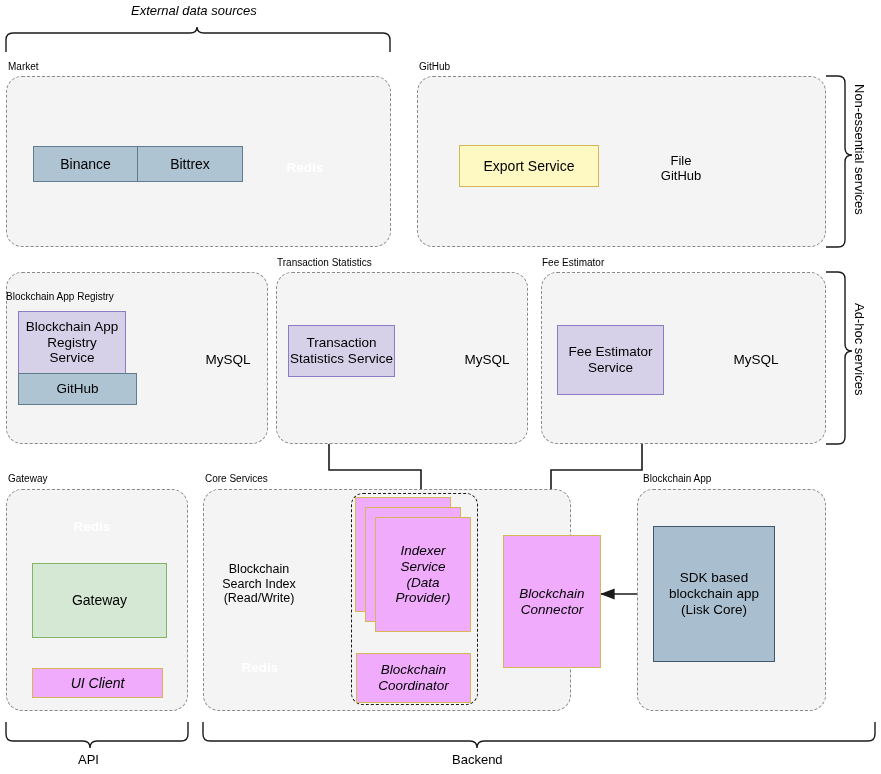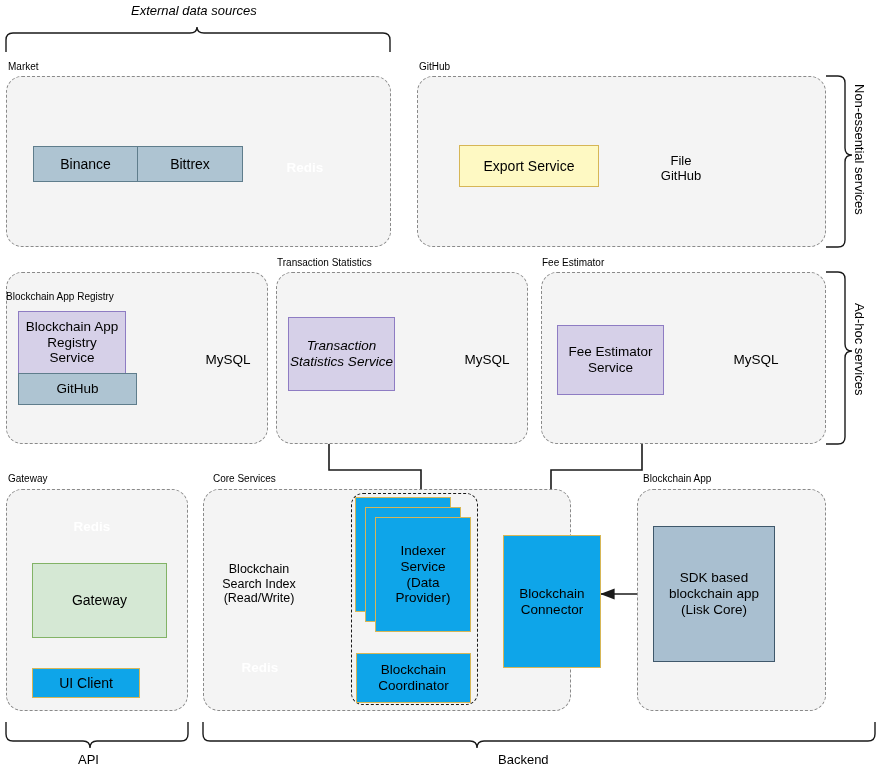--- a/index.html
+++ b/index.html
@@ -10,21 +10,21 @@
   .node{position:absolute;box-sizing:border-box;display:flex;align-items:center;
         justify-content:center;text-align:center;line-height:1.18;}
   .grouplabel{position:absolute;font-size:10px;color:#000;white-space:nowrap;}
   .section{position:absolute;box-sizing:border-box;background:#f4f4f4;
            border:1.5px dashed #8a8a8a;border-radius:16px;}
   .inner-dash{position:absolute;box-sizing:border-box;background:transparent;
            border:1.6px dashed #1a1a1a;border-radius:12px;}
   .purple{background:#d6d0e8;border:1.4px solid #8e7cc3;}
   .steel{background:#aec4d2;border:1.4px solid #5f7d8c;}
   .yellow{background:#fef9c3;border:1.4px solid #d6b656;}
-  .yellow-l{background:#0ea5e9;border:1.4px solid #d6b656;}
+  .yellow-l{background:#f0abfc;border:1.4px solid #d6b656;font-style:italic;}
   .green{background:#d5e8d4;border:1.4px solid #82b366;}
   .bluegrey{background:#a9bfd0;border:1.4px solid #3f586b;}
   .brace-txt{position:absolute;font-size:13px;white-space:nowrap;}
   .vert{writing-mode:vertical-rl;text-orientation:mixed;}
   .t12{font-size:12.5px;}
   .t13{font-size:13.5px;}
   .t14{font-size:14px;}
 </style>
 </head>
 <body>
@@ -159,54 +159,54 @@
   <div class="section" style="left:637px;top:489px;width:189px;height:222px;"></div>
 
   <div class="inner-dash" style="left:351px;top:493px;width:127px;height:212px;"></div>
 
   <div class="grouplabel" style="left:8px;top:61px;">Market</div>
   <div class="grouplabel" style="left:419px;top:61px;">GitHub</div>
   <div class="grouplabel" style="left:6px;top:257px;margin-top:34px;">Blockchain App Registry</div>
   <div class="grouplabel" style="left:277px;top:257px;">Transaction Statistics</div>
   <div class="grouplabel" style="left:542px;top:257px;">Fee Estimator</div>
   <div class="grouplabel" style="left:8px;top:473px;">Gateway</div>
-  <div class="grouplabel" style="left:205px;top:473px;margin-left:8px;">Core Services</div>
+  <div class="grouplabel" style="left:205px;top:473px;">Core Services</div>
   <div class="grouplabel" style="left:643px;top:473px;">Blockchain App</div>
 
   <div class="brace-txt" style="left:131px;top:3px;font-style:italic;">External data sources</div>
   <div class="brace-txt vert" style="left:852px;top:84px;">Non-essential services</div>
   <div class="brace-txt vert" style="left:852px;top:303px;">Ad-hoc services</div>
   <div class="brace-txt" style="left:78px;top:752px;">API</div>
-  <div class="brace-txt" style="left:452px;top:752px;margin-left:46px;">Backend</div>
+  <div class="brace-txt" style="left:452px;top:752px;">Backend</div>
 
   <div class="node steel t14" style="left:33px;top:146px;width:105px;height:36px;">Binance</div>
   <div class="node steel t14" style="left:137px;top:146px;width:106px;height:36px;">Bittrex</div>
   <div class="node" style="left:273px;top:152px;width:64px;height:32px;color:#fff;font-size:13.5px;font-weight:bold;">Redis</div>
 
   <div class="node yellow t14" style="left:459px;top:145px;width:140px;height:42px;">Export Service</div>
   <div class="node" style="left:641px;top:148px;width:80px;height:40px;white-space:pre-line;font-size:13px;">File
 GitHub</div>
 
   <div class="node purple t13" style="left:18px;top:311px;width:108px;height:63px;white-space:pre-line;">Blockchain App
 Registry
 Service</div>
   <div class="node steel t13" style="left:18px;top:373px;width:119px;height:32px;">GitHub</div>
   <div class="node t13" style="left:190px;top:344px;width:76px;height:32px;">MySQL</div>
 
-  <div class="node purple t13" style="left:288px;top:317px;width:107px;height:74px;white-space:pre-line;font-style:italic;">Transaction
+  <div class="node purple t13" style="left:288px;top:325px;width:107px;height:52px;white-space:pre-line;">Transaction
 Statistics Service</div>
   <div class="node t13" style="left:449px;top:344px;width:76px;height:32px;">MySQL</div>
 
   <div class="node purple t13" style="left:557px;top:325px;width:107px;height:70px;white-space:pre-line;">Fee Estimator
 Service</div>
   <div class="node t13" style="left:718px;top:344px;width:76px;height:32px;">MySQL</div>
 
   <div class="node" style="left:57px;top:513px;width:70px;height:28px;color:#fff;font-size:13.5px;font-weight:bold;">Redis</div>
   <div class="node green t14" style="left:32px;top:563px;width:135px;height:75px;">Gateway</div>
-  <div class="node yellow-l t14" style="left:32px;top:668px;width:108px;height:30px;">UI Client</div>
+  <div class="node yellow-l t14" style="left:32px;top:668px;width:131px;height:30px;">UI Client</div>
 
   <div class="node t12" style="left:219px;top:553px;width:80px;height:62px;white-space:pre-line;">Blockchain
 Search Index
 (Read/Write)</div>
   <div class="node" style="left:222px;top:653px;width:76px;height:30px;color:#fff;font-size:13.5px;font-weight:bold;">Redis</div>
 
   <div class="node yellow-l" style="left:355px;top:497px;width:96px;height:115px;"></div>
   <div class="node yellow-l" style="left:365px;top:507px;width:96px;height:115px;"></div>
   <div class="node yellow-l t13" style="left:375px;top:517px;width:96px;height:115px;white-space:pre-line;">Indexer
 Service

